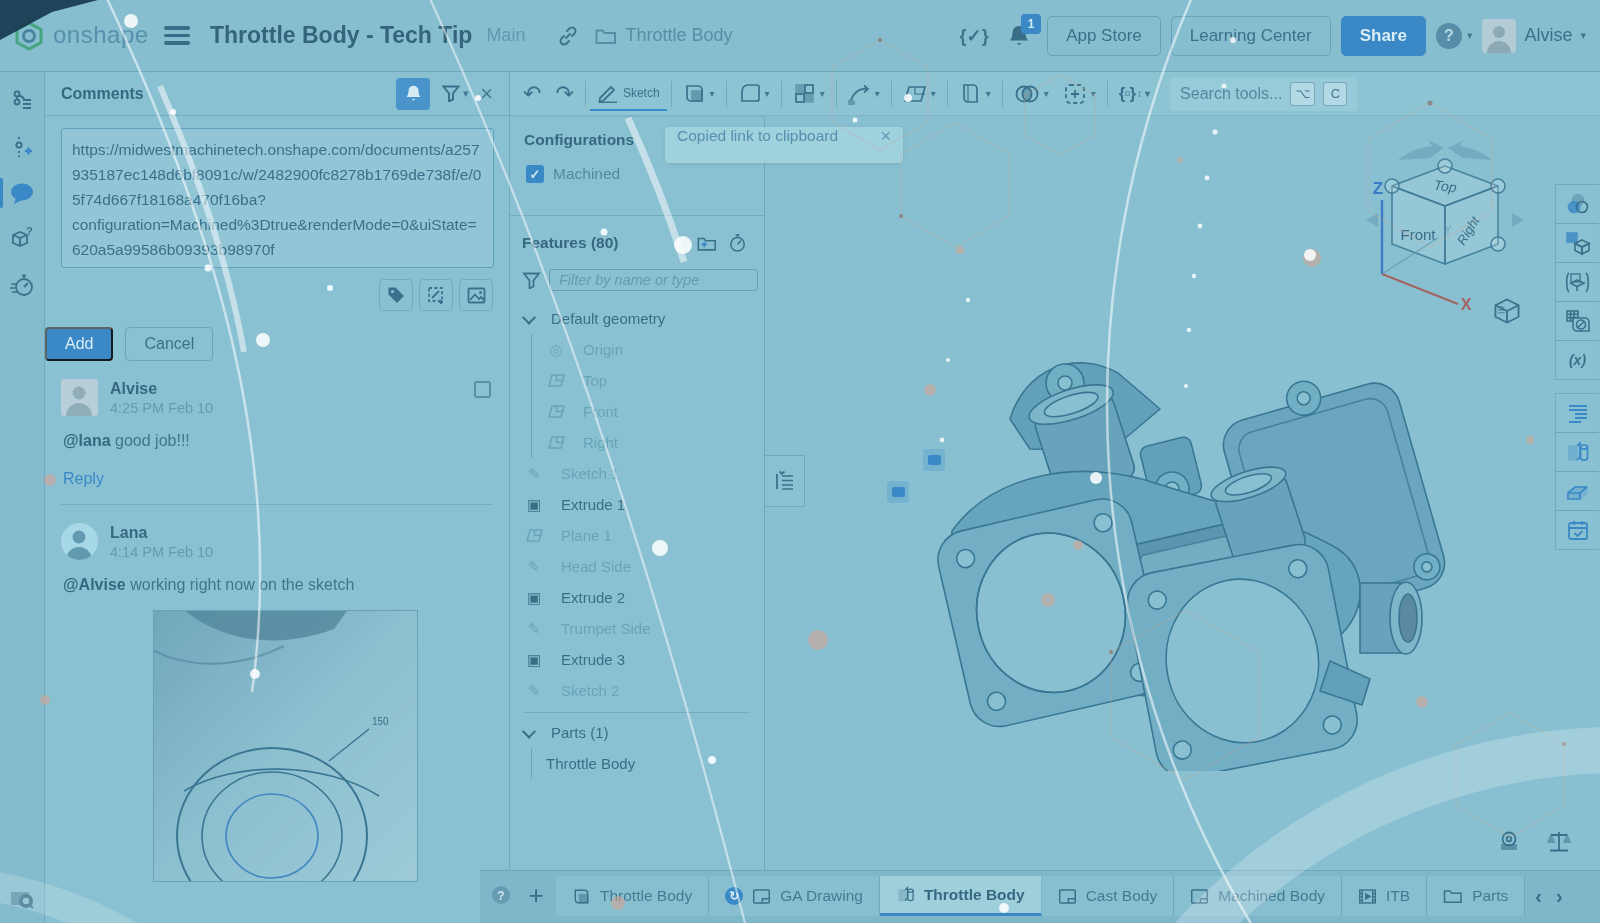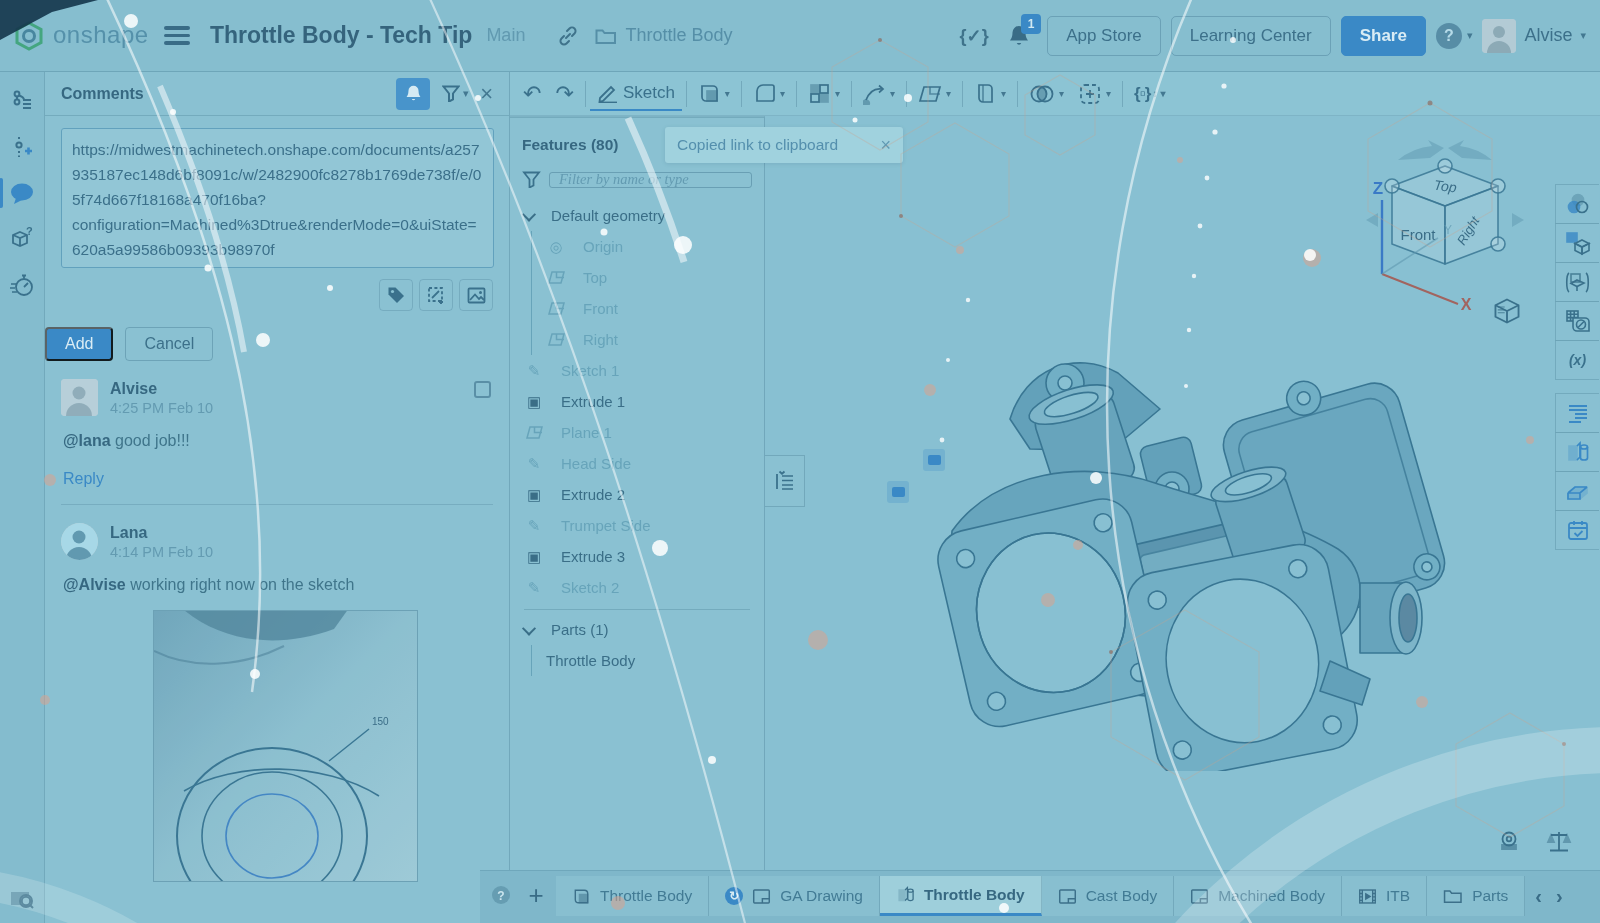--- a/index.html
+++ b/index.html
@@ -62,54 +62,54 @@
   .fpanel{position:absolute;top:116px;left:510px;bottom:0;width:255px;background:#8cc2d2;border-right:1px solid rgba(40,90,115,.28);border-top:1px solid rgba(40,90,115,.15);z-index:9}
   .fp-section{padding:14px 14px 10px}
   .fp-title{font-size:15.5px;font-weight:bold;color:#2b5a74}
   .cfg-row{display:flex;align-items:center;gap:9px;margin:16px 0 22px 2px;color:#4c81998;color:#4c8199;font-size:15.5px}
   .cbx{width:18px;height:18px;background:#2f80c4;border-radius:3px;color:#d8ecf5;font-size:13px;font-weight:bold;display:flex;align-items:center;justify-content:center;cursor:pointer}
   .fp-div{border-top:1px solid rgba(40,90,115,.25)}
   .feat-head{display:flex;align-items:center;padding:13px 12px 8px}
   .feat-head .fp-title{flex:1}
   .fh-ico{width:30px;height:28px;display:flex;align-items:center;justify-content:center;color:#2f6580;cursor:pointer}
   .filter-row{display:flex;align-items:center;gap:8px;padding:4px 12px 10px}
-  .filter-input{flex:1;height:16px;border:1px solid rgba(46,95,122,.4);border-radius:3px;background:transparent;font-family:Liberation Serif, serif;font-style:italic;font-size:14.5px;color:#000000;padding:0 9px;outline:none}
+  .filter-input{flex:1;height:22px;border:1px solid rgba(46,95,122,.4);border-radius:3px;background:transparent;font-family:Liberation Sans, sans-serif;font-style:italic;font-size:14.5px;color:#000000;padding:0 9px;outline:none}
   .filter-input::placeholder{color:#5f95ac}
   .tree{padding:2px 0 0 14px}
   .trow{display:flex;align-items:center;gap:17px;height:31px;font-size:15px;color:#2f617b;cursor:pointer}
   .trow.muted{color:#64a0b6}
   .tkids{border-left:1px solid #64a0b6;margin-left:7px;padding-left:14px}
   .chev{width:10px;height:10px;border-right:2px solid #2f617b;border-bottom:2px solid #2f617b;transform:rotate(45deg) translate(-1px,-1px)}
   .tico{width:20px;display:flex;justify-content:center;color:inherit;font-size:15px}
   .parts-sep{border-top:1px solid rgba(40,90,115,.25);margin:6px 14px 4px 0}
   .fly{position:absolute;left:765px;top:455px;width:40px;height:52px;background:#8cc2d2;border:1px solid rgba(40,90,115,.28);border-left:none;display:flex;align-items:center;justify-content:center;color:#2f6580;cursor:pointer;z-index:8}
   
   .toolbar{position:absolute;top:72px;left:510px;right:0;height:44px;background:#8fc5d4;border-bottom:1px solid rgba(40,90,115,.16);display:flex;align-items:center;z-index:12;padding:0 6px}
   .tool{display:flex;align-items:center;gap:4px;padding:0 7px;height:34px;color:#2f6580;cursor:pointer}
-  .tool .lbl{font-size:17px;color:#2f6580}
+  .tool .lbl{font-size:12px;color:#2f6580}
   .tool.sketch-on{border-bottom:2px solid #2f80c4}
   .tsep{width:1px;height:26px;background:rgba(46,95,122,.3);margin:0 4px}
   .tcaret{font-size:10px;color:#3a6d86}
   .search-tools{margin-left:14px;display:flex;align-items:center;gap:8px;background:rgba(173,216,228,.45);border-radius:4px;height:34px;padding:0 10px;color:#4a descend;color:#4a8096;font-size:16px;cursor:text}
   .kbd{min-width:24px;height:24px;border:1px solid rgba(46,95,122,.45);border-radius:3px;background:rgba(220,240,246,.5);font-size:13px;color:#3a6d86;display:flex;align-items:center;justify-content:center;padding:0 4px}
   
   .canvas{position:absolute;top:116px;left:765px;right:0;bottom:0;background:#8ac1d2;overflow:hidden}
   .pin{position:absolute;width:22px;height:22px;background:rgba(47,128,196,.25);border-radius:3px;display:flex;align-items:center;justify-content:center;cursor:pointer}
   .pin i{width:13px;height:10px;background:#2f80c4;border-radius:2px;display:block;position:relative}
   .pin i::after{content:"";position:absolute;left:2px;bottom:-3px;border:3px solid transparent;border-top-color:#2f80c4}
   .vcube{position:absolute;right:70px;top:22px;width:170px;height:175px}
   .rrail{position:absolute;right:0;top:184px;width:45px;z-index:11}
   .rr-btn{width:44px;height:40px;border:1px solid rgba(40,90,115,.25);border-right:none;background:rgba(140,194,210,.6);display:flex;align-items:center;justify-content:center;color:#2f6580;cursor:pointer;margin-bottom:-1px}
   .rr-btn.blue{color:#2f80c4}
   .rr-gap{height:14px}
   .float-cube{position:absolute;right:78px;top:180px;color:#2f6580;cursor:pointer}
   .measure{position:absolute;right:28px;bottom:70px;display:flex;gap:22px;color:#2f6580}
   .measure .m-ico{cursor:pointer}
   
-  .toast{position:absolute;left:665px;top:127px;width:238px;height:36px;background:#a6d5e0;border-radius:3px;display:flex;align-items:center;padding:0 12px;gap:12px;z-index:30;box-shadow:0 1px 4px rgba(30,70,95,.15)}
+  .toast{position:absolute;left:665px;top:127px;width:238px;height:36px;background:#a6d5e0;border-radius:3px;display:flex;align-items:flex-start;padding:0 12px;gap:12px;z-index:30;box-shadow:0 1px 4px rgba(30,70,95,.15)}
   .toast-msg{font-size:15.5px;color:#4d88a7;flex:1;white-space:nowrap}
   .toast-x{color:#5b93ad;font-size:18px;cursor:pointer;line-height:1}
   
   .tabbar{position:absolute;left:480px;right:0;bottom:0;height:53px;background:#7fb6c9;border-top:1px solid rgba(40,90,115,.2);display:flex;align-items:flex-start;z-index:14;padding:5px 6px 0}
   .tab-help{width:30px;height:38px;display:flex;align-items:center;justify-content:center;color:#4a7f96;cursor:pointer}
   .tab-plus{width:40px;height:38px;display:flex;align-items:center;justify-content:center;color:#2e5f7a;font-size:26px;cursor:pointer}
   .tab{height:40px;display:flex;align-items:center;gap:9px;padding:0 16px;background:#8abfd0;border-right:1px solid rgba(40,90,115,.25);color:#38708a;font-size:15.5px;white-space:nowrap;cursor:pointer}
   .tab:first-of-type{border-left:1px solid rgba(40,90,115,.25)}
   .tab.active{background:#a3d2dd;border-bottom:3px solid #2f80c4;color:#2b5a74;font-weight:bold}
   .tab .ticon{color:#32647e;display:flex}
@@ -413,23 +413,35 @@
     <svg width="24" height="24" viewBox="0 0 24 24" fill="none" stroke="currentColor" stroke-width="1.8">
         <rect x="3" y="3" width="18" height="18" rx="4" stroke-dasharray="4 3"></rect>
         <path d="M12 8 v8 M8 12 h8"></path>
       </svg>
     <span class="tcaret">▾</span>
   </div>
   <div class="tsep"></div>
   <div class="tool" style="font-size:17px;font-weight:bold;letter-spacing:-1px">{▫}<span style="font-size:10px;margin-left:-2px">↕</span>
     <span class="tcaret">▾</span>
   </div>
+  <div class="search-tools">
+    <span>Search tools...</span>
+    <span class="kbd">⌥</span>
+    <span class="kbd">C</span>
+  </div>
 </div>
 
 <div class="fpanel">
+  <div class="fp-section">
+    <div class="fp-title">Configurations</div>
+    <div class="cfg-row">
+      <span class="cbx">✓</span>
+      <span>Machined</span>
+    </div>
+  </div>
   <div class="fp-div"></div>
   <div class="feat-head">
     <span class="fp-title">Features (80)</span>
     <div class="fh-ico">
       <svg width="20" height="17" viewBox="0 0 22 18" fill="none" stroke="currentColor" stroke-width="1.8">
           <path d="M1.5 3.5 h6 l2 2.5 h10.5 v10 h-18.5 z"></path>
           <path d="M5 10 h6 M8 7 v6" stroke="#2f80c4" stroke-width="2"></path>
         </svg>
     </div>
     <div class="fh-ico">

